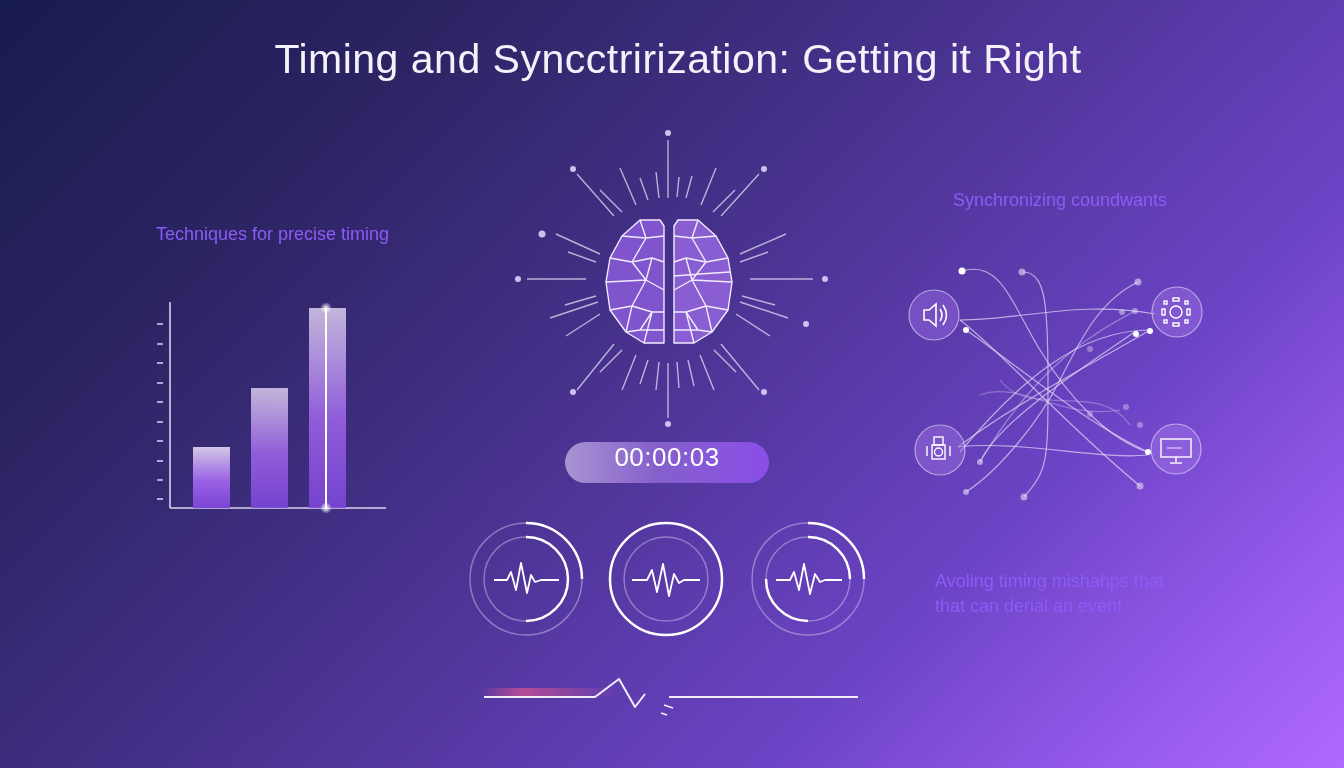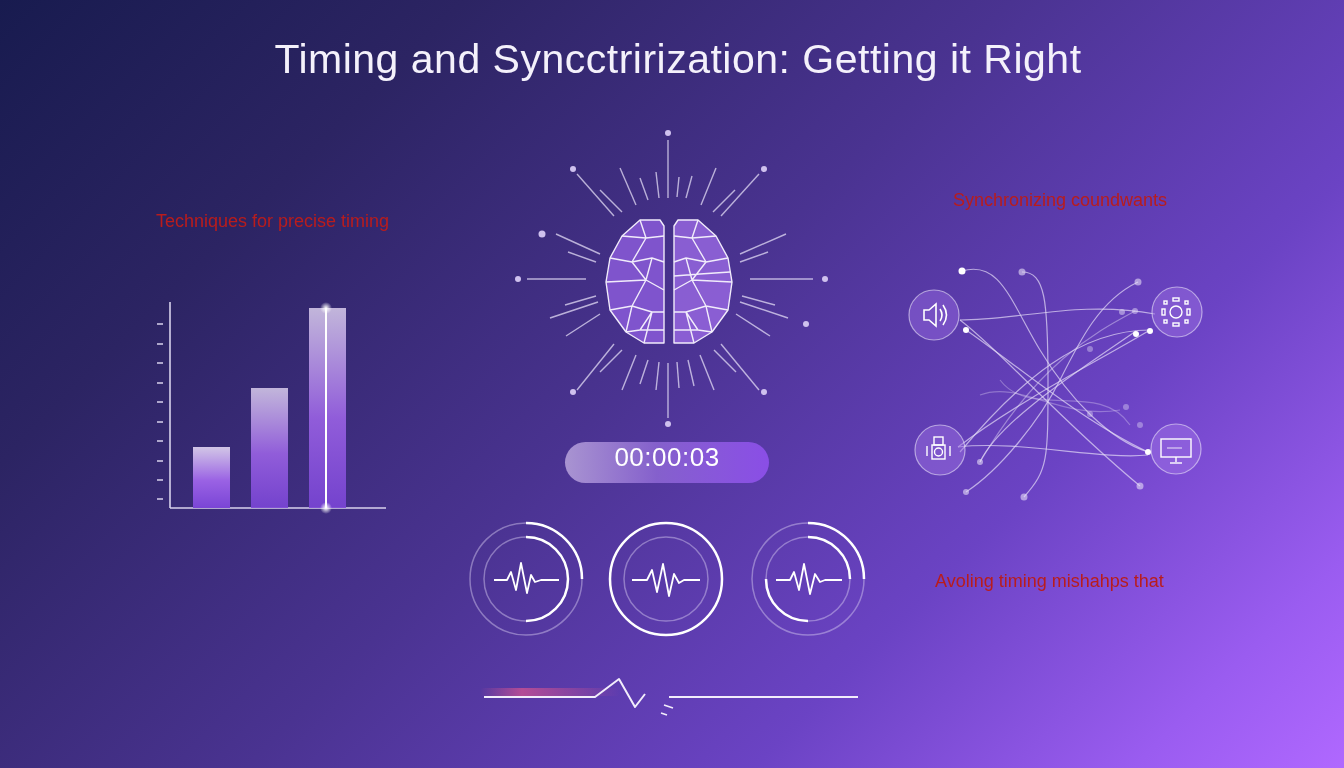--- a/index.html
+++ b/index.html
@@ -7,22 +7,22 @@
     width: 1344px; height: 768px; overflow: hidden; position: relative;
     font-family: "Liberation Sans", "DejaVu Sans", sans-serif;
     color: #ffffff;
     background: linear-gradient(135deg, #181b4f 0%, #2c2463 22%, #4a3391 48%, #6b43c4 72%, #9a5cf0 90%, #b068ff 100%);
   }
   .abs { position: absolute; }
   .title {
     left: 0; top: 36px; width: 1356px; text-align: center;
     font-size: 41px; font-weight: 400; letter-spacing: 0.5px; color: #f4f1fb;
   }
-  .caption { font-size: 18px; line-height: 25px; color: #b91c1c; }
-  .cap-left { left: 156px; top: 209px; width: 300px; }
+  .caption { font-size: 18px; line-height: 25px; color: #8b5cf6; }
+  .cap-left { left: 156px; top: 222px; width: 300px; }
   .cap-right { left: 930px; top: 188px; width: 260px; text-align: center; }
   .cap-bottom { left: 935px; top: 569px; width: 280px; }
   .timer {
     left: 565px; top: 442px; width: 204px; height: 41px; border-radius: 21px;
     background: linear-gradient(90deg, rgba(200,180,230,0.75) 0%, rgba(150,110,220,0.75) 45%, #8a4ee6 100%);
     display: flex; justify-content: center;
     font-size: 26px; letter-spacing: 0.5px; color: #ffffff;
   }
   svg { position: absolute; overflow: visible; }
 </style>
@@ -34,20 +34,21 @@
 <div class="abs caption cap-left">
   <div>Techniques for precise timing</div>
 </div>
 
 <div class="abs caption cap-right">
   <div>Synchronizing coundwants</div>
 </div>
 
 <div class="abs caption cap-bottom">
   <div>Avoling timing mishahps that</div>
+  <div>that can derial an event</div>
 </div>
 
 <svg width="1344" height="768" style="left:0;top:0;" viewBox="0 0 1344 768">
   <defs>
     <linearGradient id="barGrad" x1="0" y1="0" x2="0" y2="1">
       <stop offset="0" stop-color="#d9cdec" stop-opacity="0.95"></stop>
       <stop offset="0.55" stop-color="#9a62e4"></stop>
       <stop offset="1" stop-color="#7a45d6"></stop>
     </linearGradient>
     <radialGradient id="glow">

